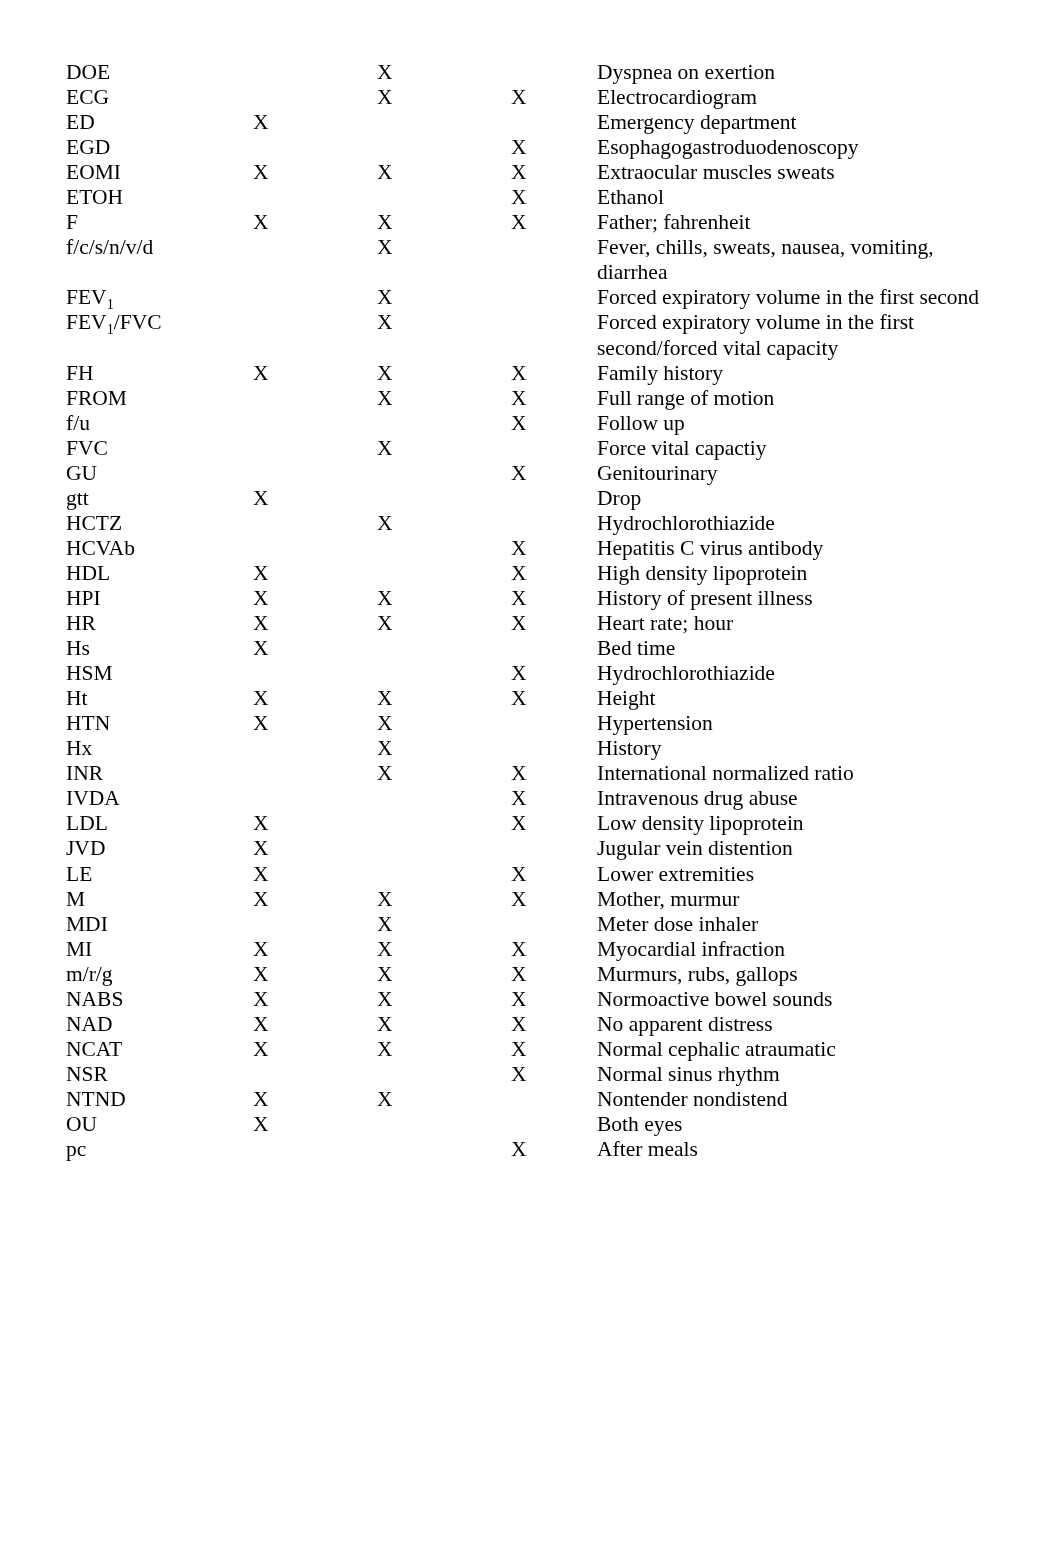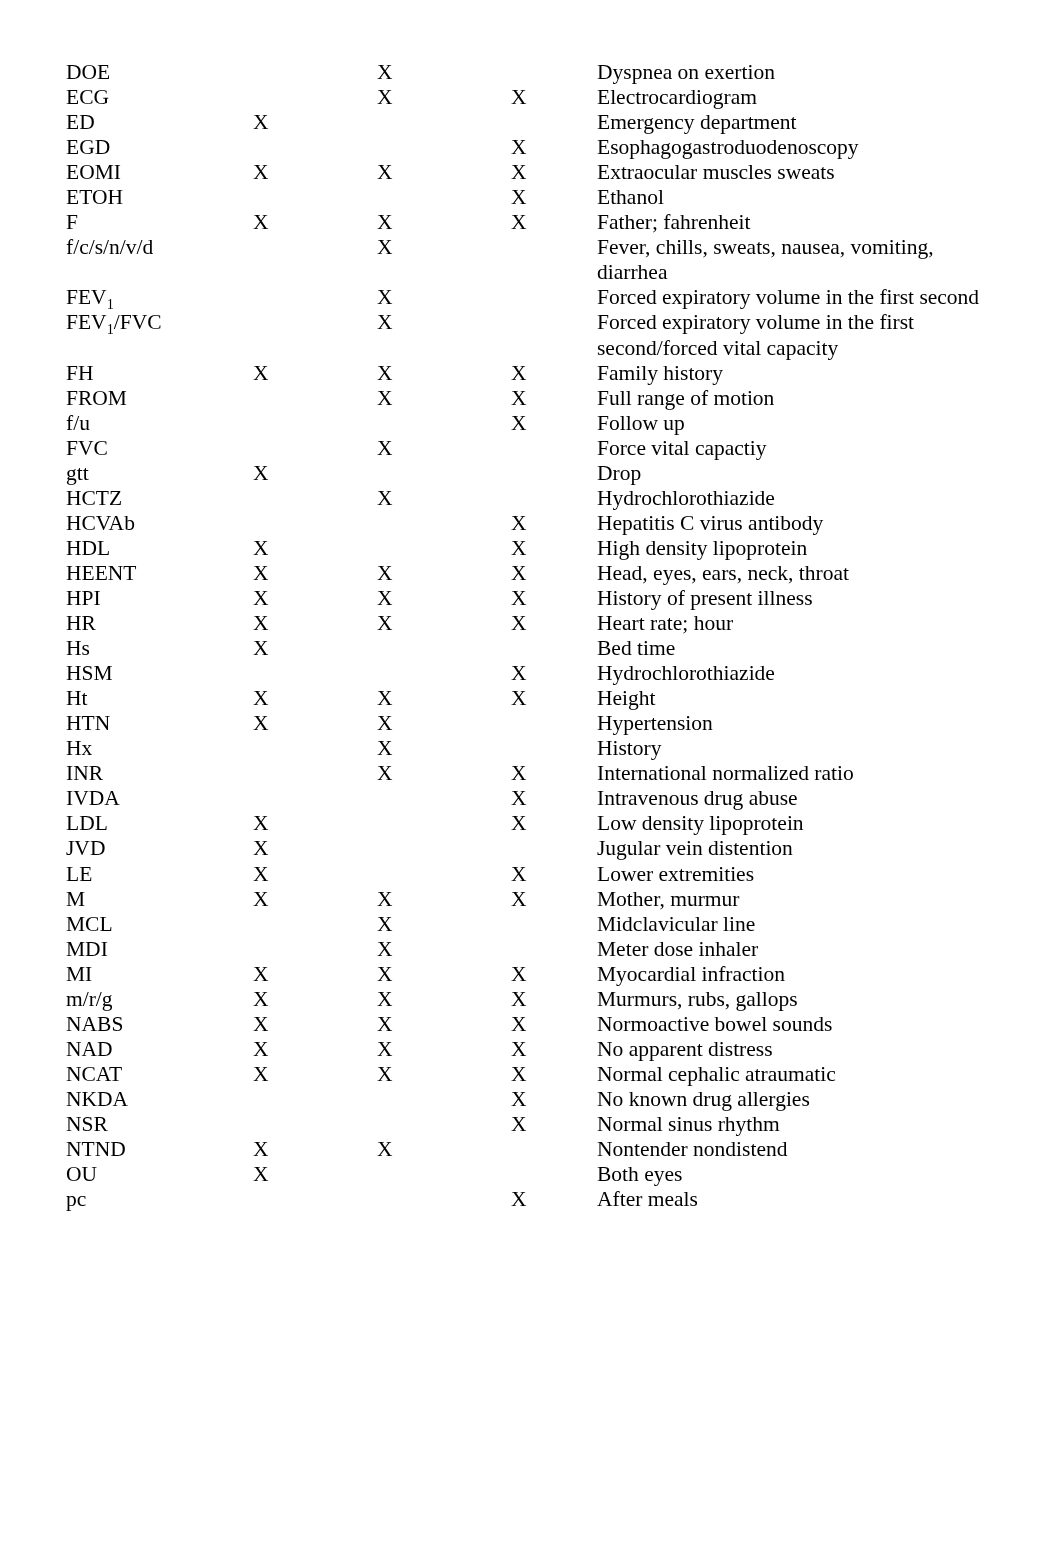--- a/index.html
+++ b/index.html
@@ -155,20 +155,27 @@
           <td class="c-def">Follow up</td>
         </tr>
         <tr>
           <td class="c-abbr"><span>FVC</span></td>
           <td class="mark c-mark1"></td>
           <td class="mark c-mark2">X</td>
           <td class="mark c-mark3"></td>
           <td class="c-def">Force vital capactiy</td>
         </tr>
         <tr>
+          <td class="c-abbr"><span>GU</span></td>
+          <td class="mark c-mark1"></td>
+          <td class="mark c-mark2"></td>
+          <td class="mark c-mark3">X</td>
+          <td class="c-def">Genitourinary</td>
+        </tr>
+        <tr>
           <td class="c-abbr"><span>gtt</span></td>
           <td class="mark c-mark1">X</td>
           <td class="mark c-mark2"></td>
           <td class="mark c-mark3"></td>
           <td class="c-def">Drop</td>
         </tr>
         <tr>
           <td class="c-abbr"><span>HCTZ</span></td>
           <td class="mark c-mark1"></td>
           <td class="mark c-mark2">X</td>
@@ -183,27 +190,20 @@
           <td class="c-def">Hepatitis C virus antibody</td>
         </tr>
         <tr>
           <td class="c-abbr"><span>HDL</span></td>
           <td class="mark c-mark1">X</td>
           <td class="mark c-mark2"></td>
           <td class="mark c-mark3">X</td>
           <td class="c-def">High density lipoprotein</td>
         </tr>
         <tr>
-          <td class="c-abbr"><span>HEENT</span></td>
-          <td class="mark c-mark1">X</td>
-          <td class="mark c-mark2">X</td>
-          <td class="mark c-mark3">X</td>
-          <td class="c-def">Head, eyes, ears, neck, throat</td>
-        </tr>
-        <tr>
           <td class="c-abbr"><span>HPI</span></td>
           <td class="mark c-mark1">X</td>
           <td class="mark c-mark2">X</td>
           <td class="mark c-mark3">X</td>
           <td class="c-def">History of present illness</td>
         </tr>
         <tr>
           <td class="c-abbr"><span>HR</span></td>
           <td class="mark c-mark1">X</td>
           <td class="mark c-mark2">X</td>
@@ -281,27 +281,20 @@
           <td class="c-def">Lower extremities</td>
         </tr>
         <tr>
           <td class="c-abbr"><span>M</span></td>
           <td class="mark c-mark1">X</td>
           <td class="mark c-mark2">X</td>
           <td class="mark c-mark3">X</td>
           <td class="c-def">Mother, murmur</td>
         </tr>
         <tr>
-          <td class="c-abbr"><span>MCL</span></td>
-          <td class="mark c-mark1"></td>
-          <td class="mark c-mark2">X</td>
-          <td class="mark c-mark3"></td>
-          <td class="c-def">Midclavicular line</td>
-        </tr>
-        <tr>
           <td class="c-abbr"><span>MDI</span></td>
           <td class="mark c-mark1"></td>
           <td class="mark c-mark2">X</td>
           <td class="mark c-mark3"></td>
           <td class="c-def">Meter dose inhaler</td>
         </tr>
         <tr>
           <td class="c-abbr"><span>MI</span></td>
           <td class="mark c-mark1">X</td>
           <td class="mark c-mark2">X</td>
@@ -328,27 +321,20 @@
           <td class="mark c-mark2">X</td>
           <td class="mark c-mark3">X</td>
           <td class="c-def">No apparent distress</td>
         </tr>
         <tr>
           <td class="c-abbr"><span>NCAT</span></td>
           <td class="mark c-mark1">X</td>
           <td class="mark c-mark2">X</td>
           <td class="mark c-mark3">X</td>
           <td class="c-def">Normal cephalic atraumatic</td>
-        </tr>
-        <tr>
-          <td class="c-abbr"><span>NKDA</span></td>
-          <td class="mark c-mark1"></td>
-          <td class="mark c-mark2"></td>
-          <td class="mark c-mark3">X</td>
-          <td class="c-def">No known drug allergies</td>
         </tr>
         <tr>
           <td class="c-abbr"><span>NSR</span></td>
           <td class="mark c-mark1"></td>
           <td class="mark c-mark2"></td>
           <td class="mark c-mark3">X</td>
           <td class="c-def">Normal sinus rhythm</td>
         </tr>
         <tr>
           <td class="c-abbr"><span>NTND</span></td>

